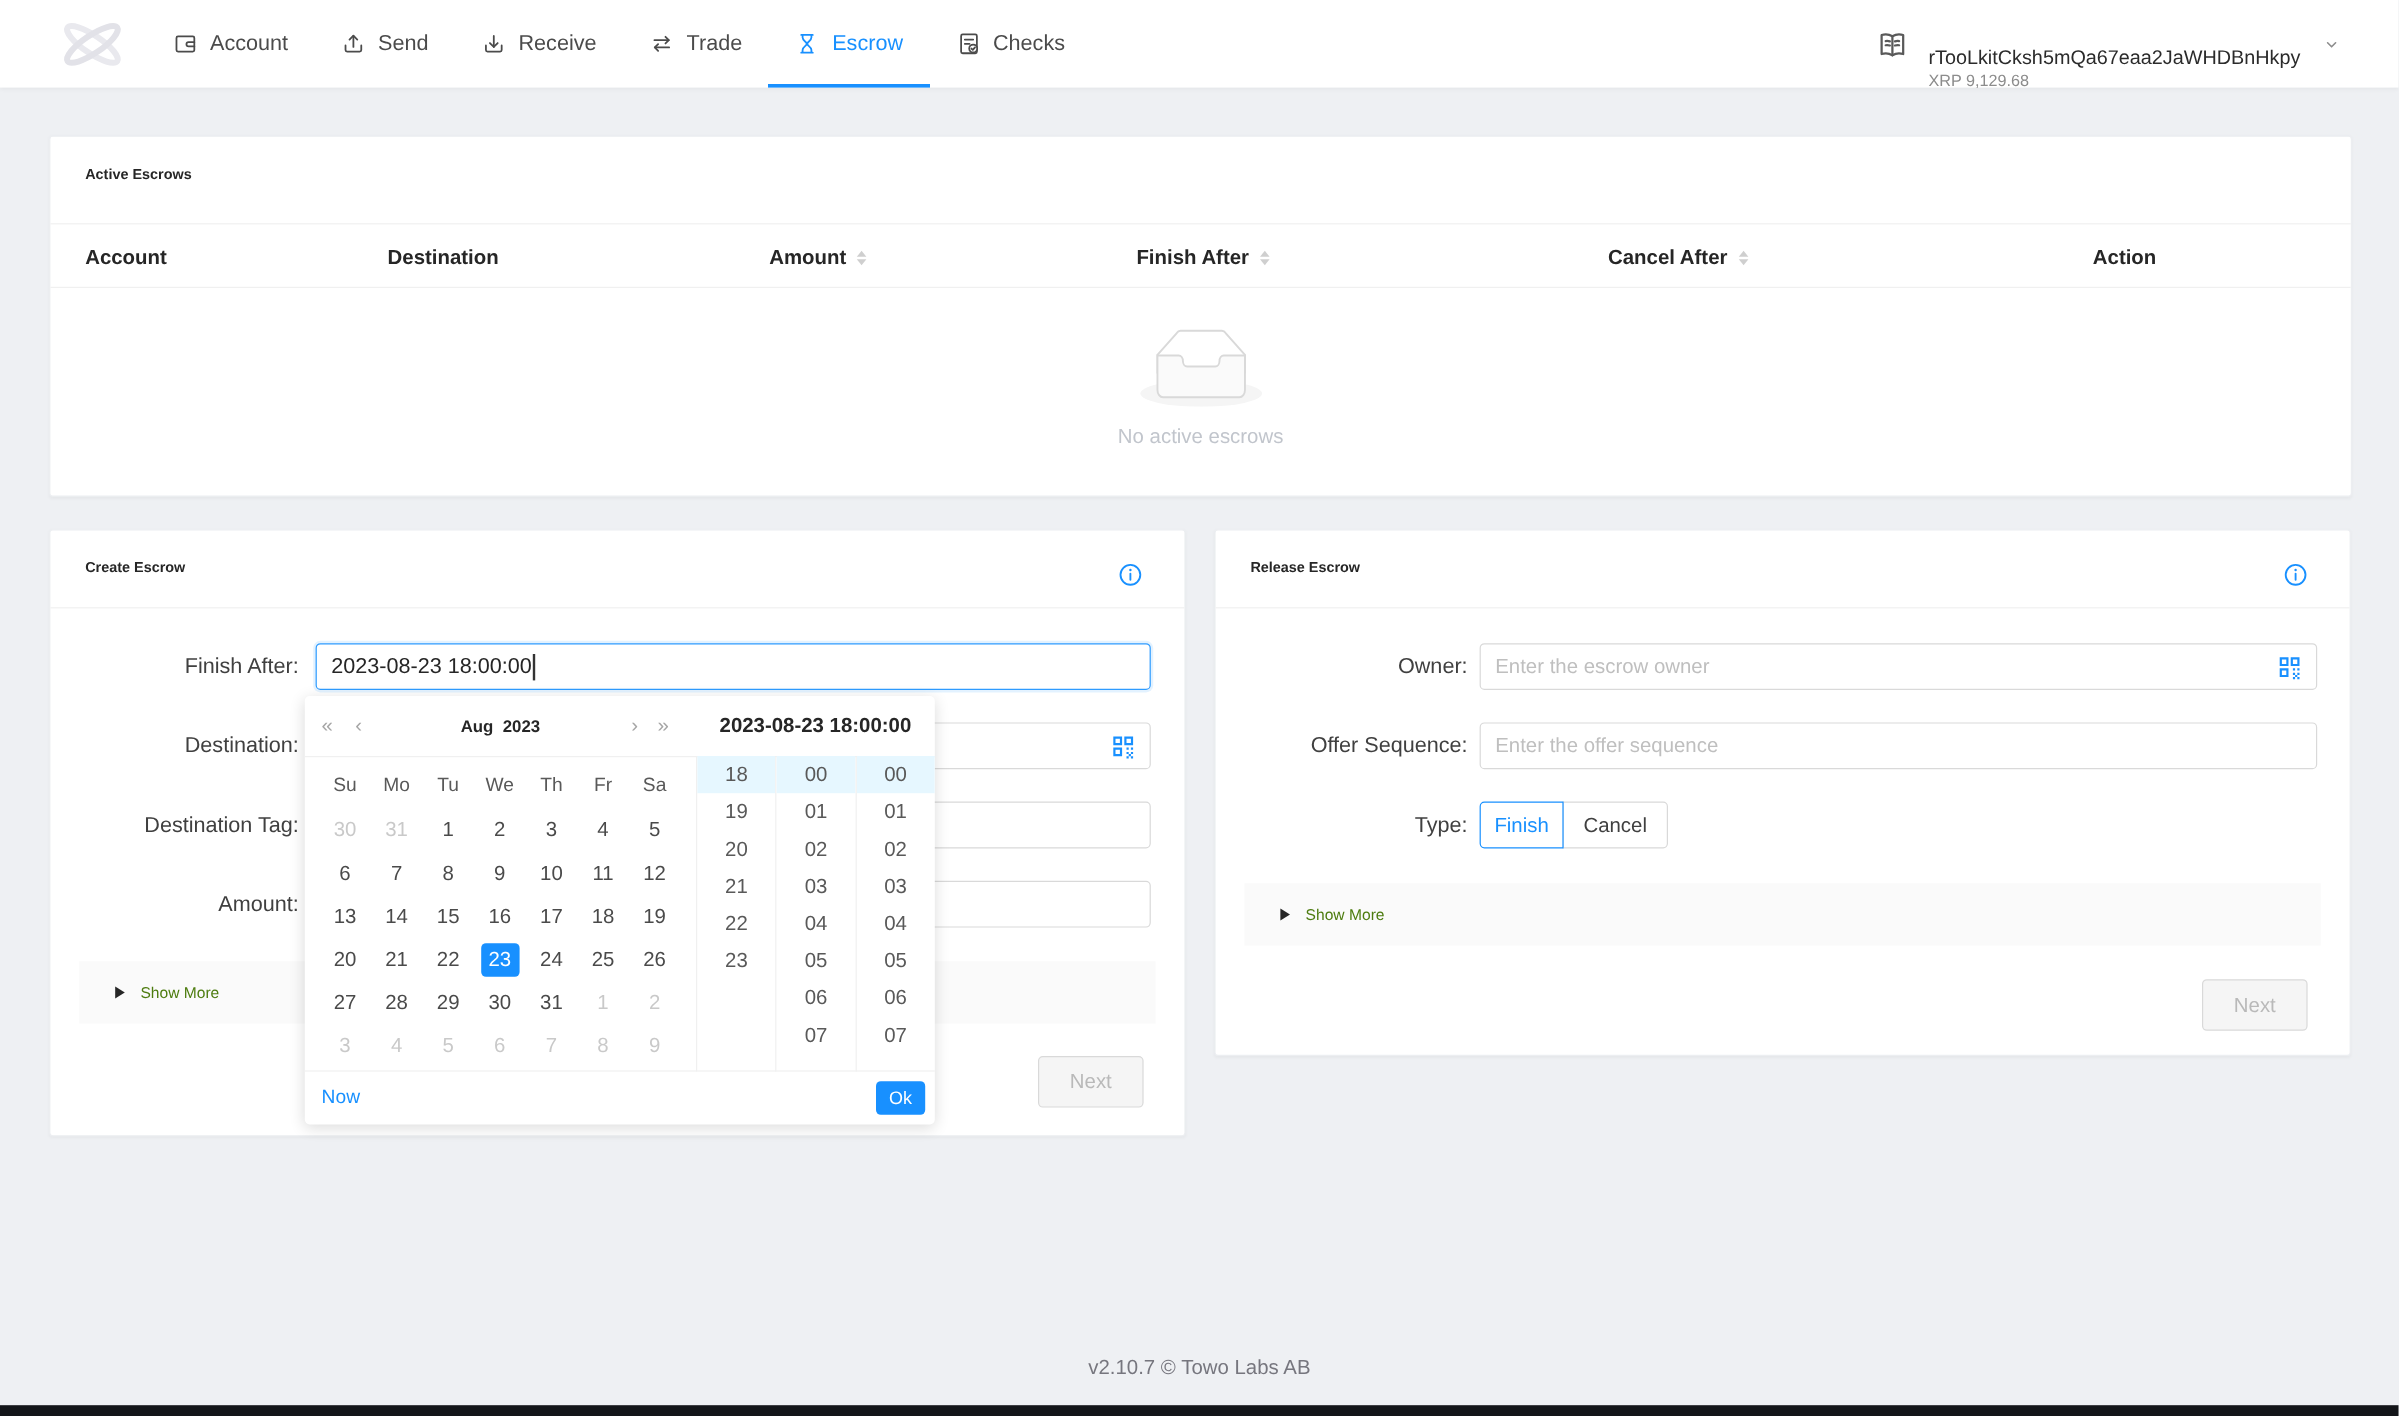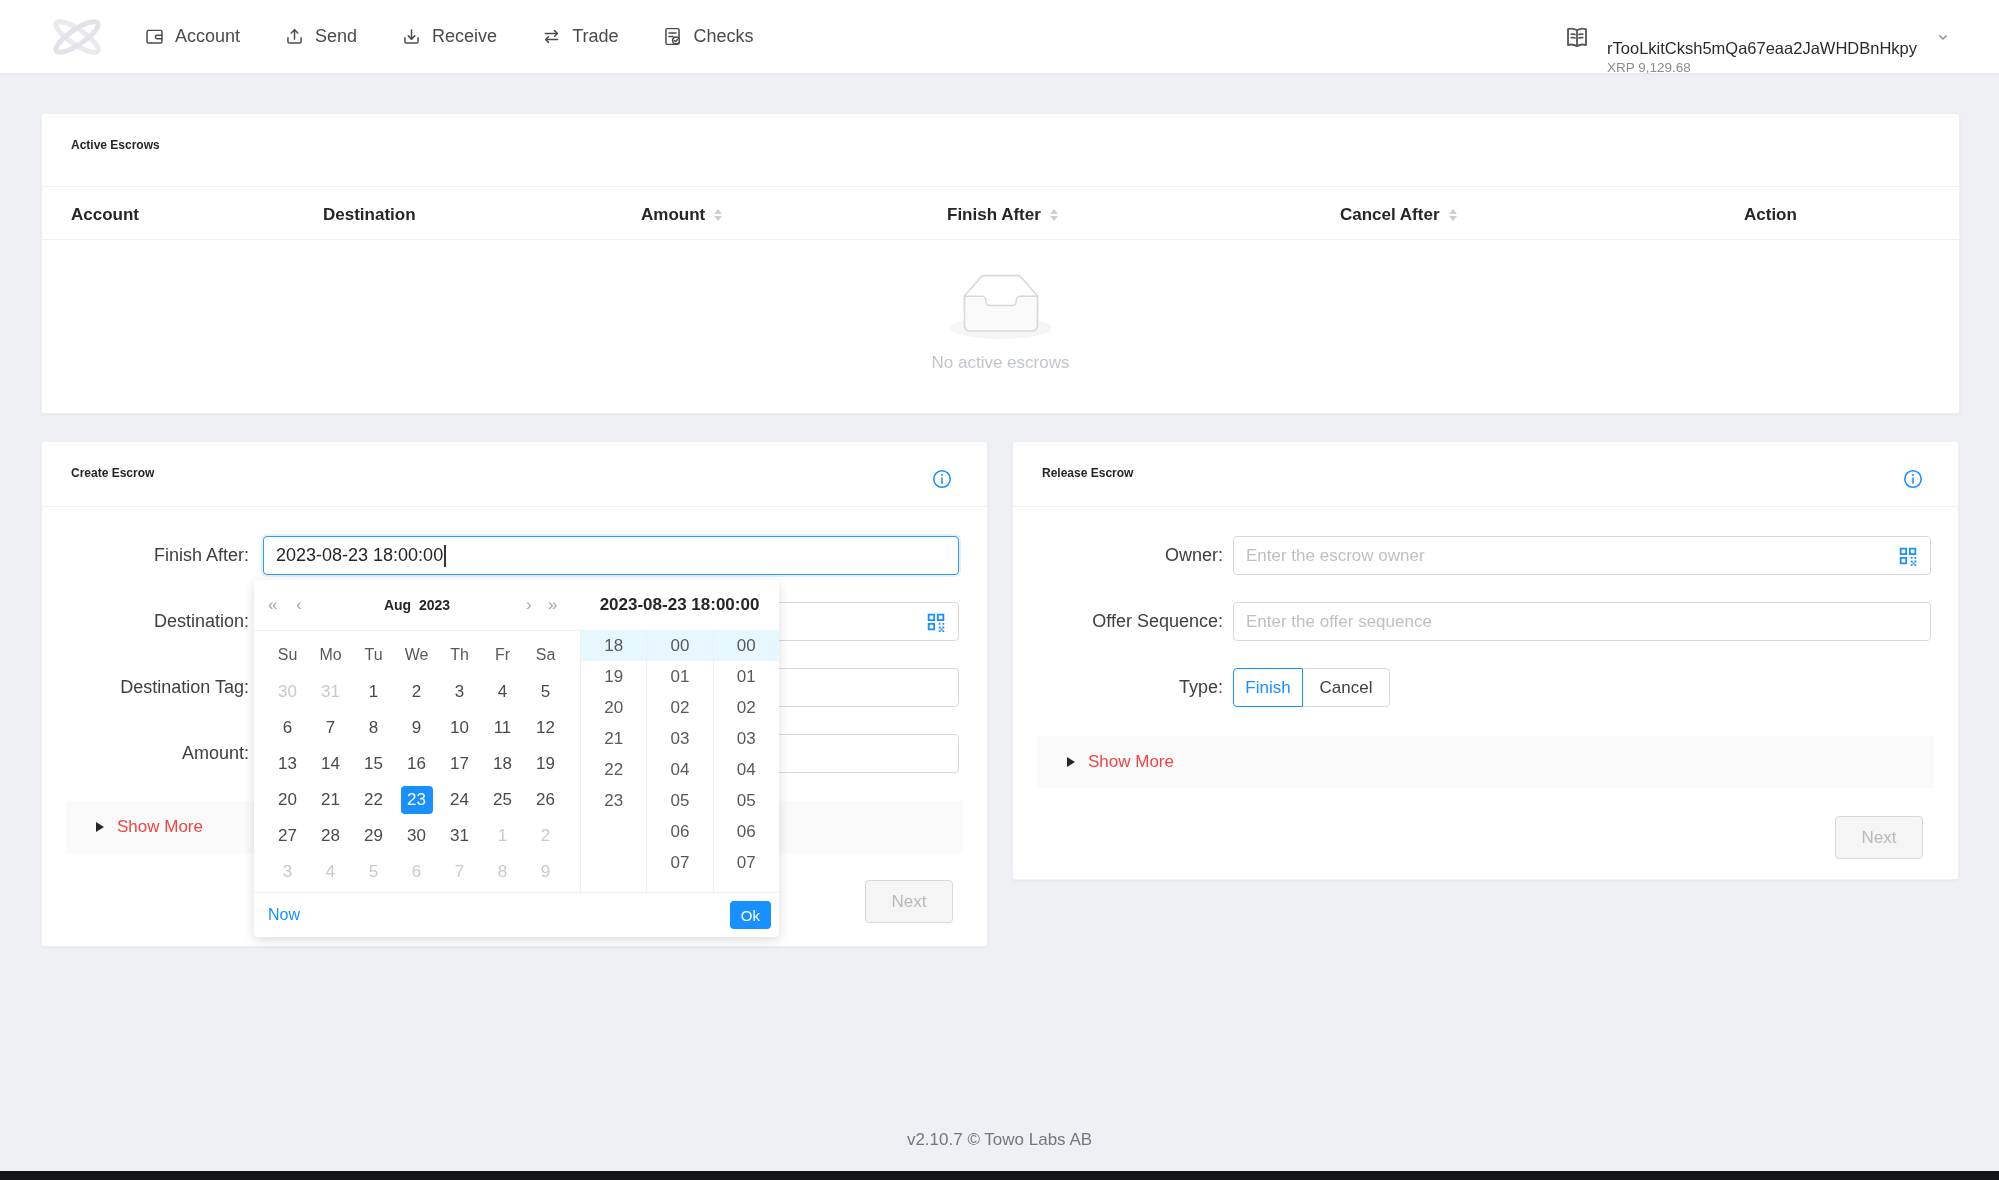--- a/index.html
+++ b/index.html
@@ -58,21 +58,21 @@
   .text-caret{display:inline-block;width:1.5px;height:22px;background:#333;margin-left:1px;}
   .suffix-icon{position:absolute;right:11px;top:8px;width:22px;height:22px;display:inline-flex;}
   .suffix-icon.cal{color:#bfbfbf;}
   .suffix-icon.qr{color:#1890ff;cursor:pointer;}
   .suffix-icon svg{width:22px;height:22px;}
 
   .showmore{position:absolute;left:24px;right:24px;height:52px;background:#fafafa;
     display:flex;align-items:center;padding-left:30px;cursor:pointer;box-sizing:border-box;}
   .caret-right{width:0;height:0;border-top:5.5px solid transparent;border-bottom:5.5px solid transparent;
     border-left:8px solid #262626;margin-right:13px;}
-  .showmore span{font-size:17px;color:#ef4444;}
+  .showmore span{font-size:13px;color:#4d7c0f;}
 
   .next-btn{position:absolute;width:86px;height:41px;background:#f5f5f5;border:1px solid #d9d9d9;
     border-radius:4px;color:#b9b9b9;font-size:17px;display:flex;align-items:center;justify-content:center;}
 
   .seg{position:absolute;top:226px;height:39px;display:flex;}
   .seg-btn{height:39px;box-sizing:border-box;display:flex;align-items:center;justify-content:center;
     background:#fff;border:1px solid #d9d9d9;font-size:17px;color:#404040;cursor:pointer;}
   .seg-btn.first{width:70px;border-radius:4px 0 0 4px;}
   .seg-btn.last{width:88px;border-radius:0 4px 4px 0;margin-left:-1px;}
   .seg-btn.sel{border-color:#1890ff;color:#1890ff;z-index:2;}
@@ -153,20 +153,28 @@
           <span class="nav-icon">
             <svg viewBox="0 0 24 24">
               <path d="M5 8.5h13.5"></path>
               <path d="M15.5 5.3l3.2 3.2-3.2 3.2"></path>
               <path d="M19 15.5H5.5"></path>
               <path d="M8.5 12.3l-3.2 3.2 3.2 3.2"></path>
             </svg>
           </span>
           <span>Trade</span>
         </div>
+        <div class="nav-item active">
+          <span class="nav-icon">
+            <svg viewBox="0 0 24 24">
+              <path d="M6.5 3.5h11M6.5 20.5h11M7.8 3.5v2.6c0 2.2 1.9 3.2 3.2 4.4.8.7.8 2.3 0 3-1.3 1.2-3.2 2.2-3.2 4.4v2.6M16.2 3.5v2.6c0 2.2-1.9 3.2-3.2 4.4-.8.7-.8 2.3 0 3 1.3 1.2 3.2 2.2 3.2 4.4v2.6"></path>
+            </svg>
+          </span>
+          <span>Escrow</span>
+        </div>
         <div class="nav-item">
           <span class="nav-icon">
             <svg viewBox="0 0 24 24">
               <rect x="4.5" y="3" width="15" height="18" rx="1.5"></rect>
               <path d="M8 8h8M8 12h4.5"></path>
               <circle cx="16" cy="16.5" r="3.8" fill="#ffffff"></circle>
               <path d="M14.3 16.5l1.3 1.3 2.1-2.4"></path>
             </svg>
           </span>
           <span>Checks</span>

